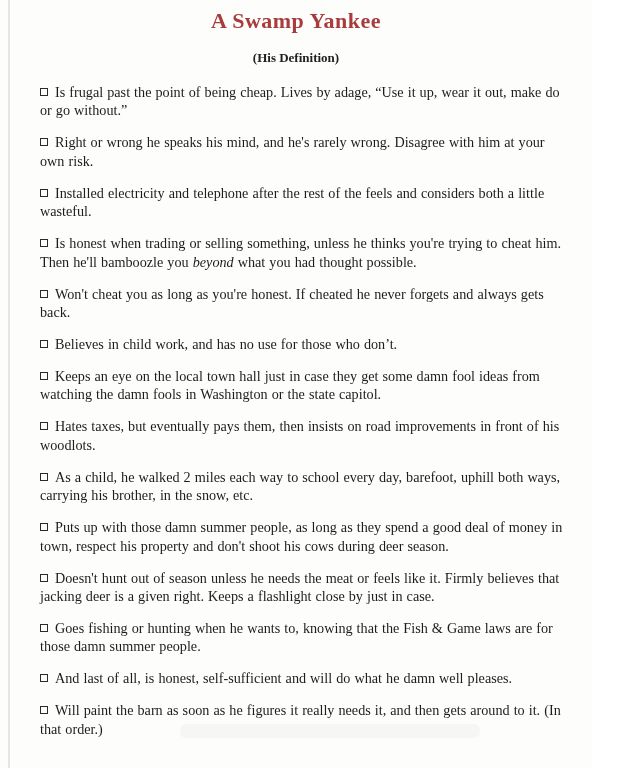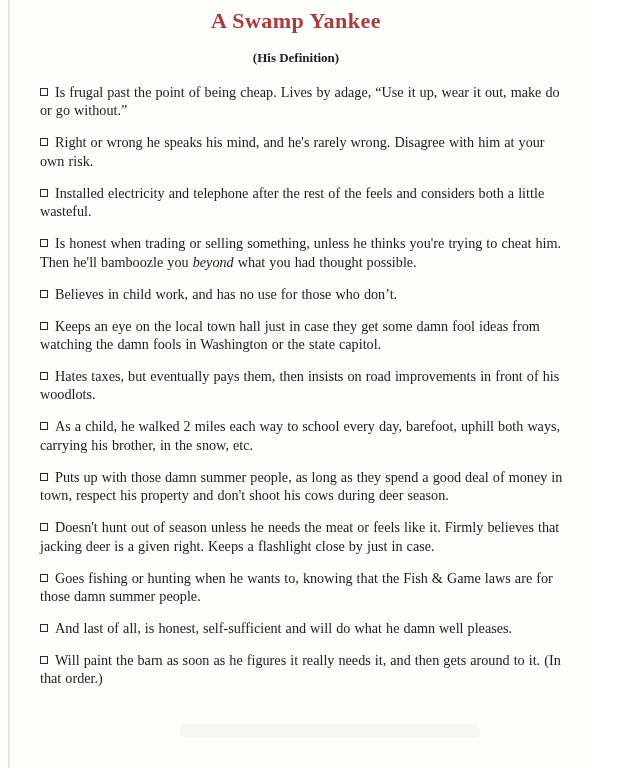--- a/index.html
+++ b/index.html
@@ -78,20 +78,21 @@
 
 <div class="page">
   <div class="scan-line"></div>
   <h1 class="doc-title" style="color: rgb(168, 60, 60);">A Swamp Yankee</h1>
   <div class="doc-subtitle">(His Definition)</div>
   <div class="bullet-list" id="bullet-list">
       <p class="bullet-item"><span class="bullet-square"></span><span>Is frugal past the point of being cheap. Lives by adage, “Use it up, wear it out, make do or go without.”</span></p>
       <p class="bullet-item"><span class="bullet-square"></span><span>Right or wrong he speaks his mind, and he's rarely wrong. Disagree with him at your own risk.</span></p>
       <p class="bullet-item"><span class="bullet-square"></span><span>Installed electricity and telephone after the rest of the feels and considers both a little wasteful.</span></p>
       <p class="bullet-item"><span class="bullet-square"></span><span>Is honest when trading or selling something, unless he thinks you're trying to cheat him. Then he'll bamboozle you </span><span class="seg-italic">beyond</span><span> what you had thought possible.</span></p>
+      <p class="bullet-item"><span class="bullet-square"></span><span>Won't cheat you as long as you're honest. If cheated he never forgets and always gets back.</span></p>
       <p class="bullet-item"><span class="bullet-square"></span><span>Believes in child work, and has no use for those who don’t.</span></p>
       <p class="bullet-item"><span class="bullet-square"></span><span>Keeps an eye on the local town hall just in case they get some damn fool ideas from watching the damn fools in Washington or the state capitol.</span></p>
       <p class="bullet-item"><span class="bullet-square"></span><span>Hates taxes, but eventually pays them, then insists on road improvements in front of his woodlots.</span></p>
       <p class="bullet-item"><span class="bullet-square"></span><span>As a child, he walked 2 miles each way to school every day, barefoot, uphill both ways, carrying his brother, in the snow, etc.</span></p>
       <p class="bullet-item"><span class="bullet-square"></span><span>Puts up with those damn summer people, as long as they spend a good deal of money in town, respect his property and don't shoot his cows during deer season.</span></p>
       <p class="bullet-item"><span class="bullet-square"></span><span>Doesn't hunt out of season unless he needs the meat or feels like it. Firmly believes that jacking deer is a given right. Keeps a flashlight close by just in case.</span></p>
       <p class="bullet-item"><span class="bullet-square"></span><span>Goes fishing or hunting when he wants to, knowing that the Fish &amp; Game laws are for those damn summer people.</span></p>
       <p class="bullet-item"><span class="bullet-square"></span><span>And last of all, is honest, self-sufficient and will do what he damn well pleases.</span></p>
       <p class="bullet-item"><span class="bullet-square"></span><span>Will paint the barn as soon as he figures it really needs it, and then gets around to it. (In that order.)</span></p>
     </div>

